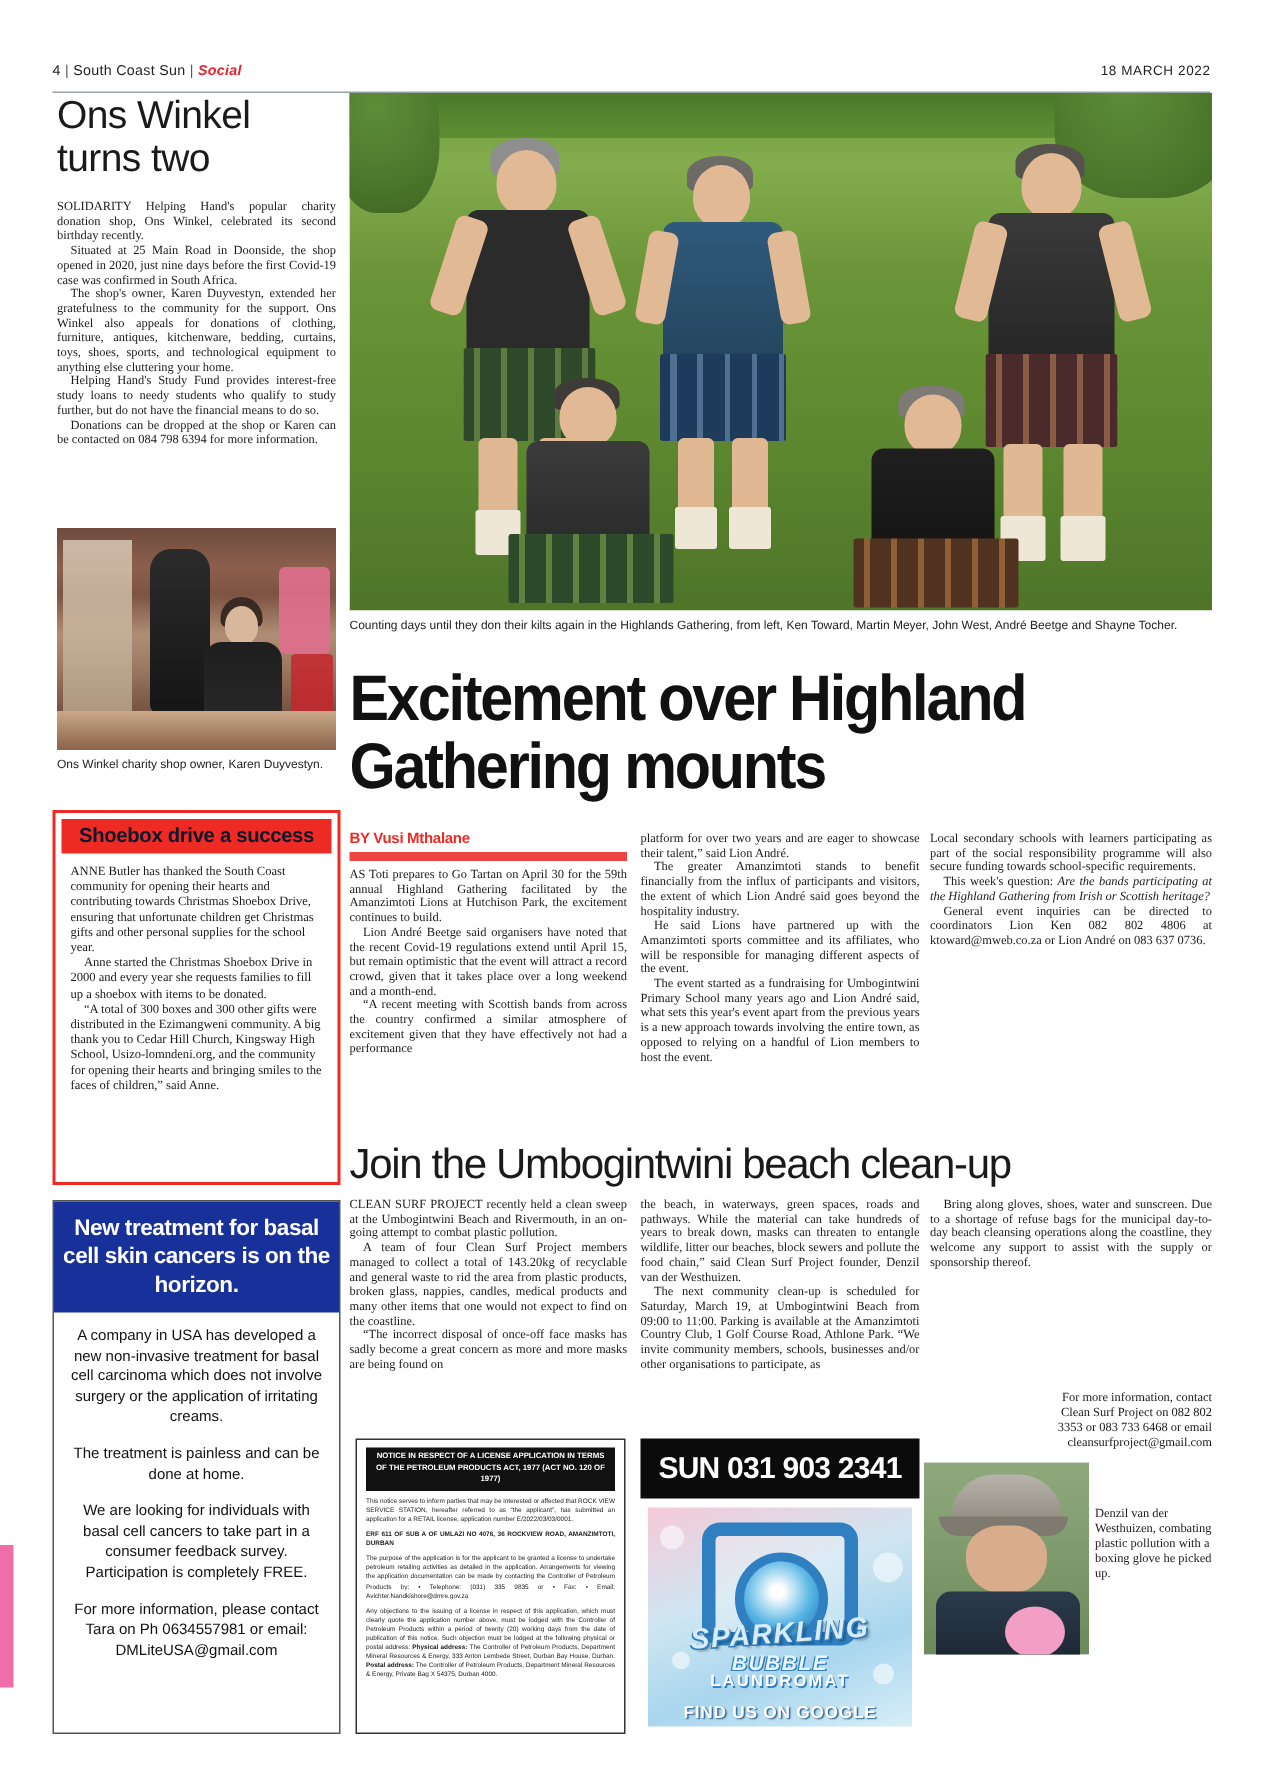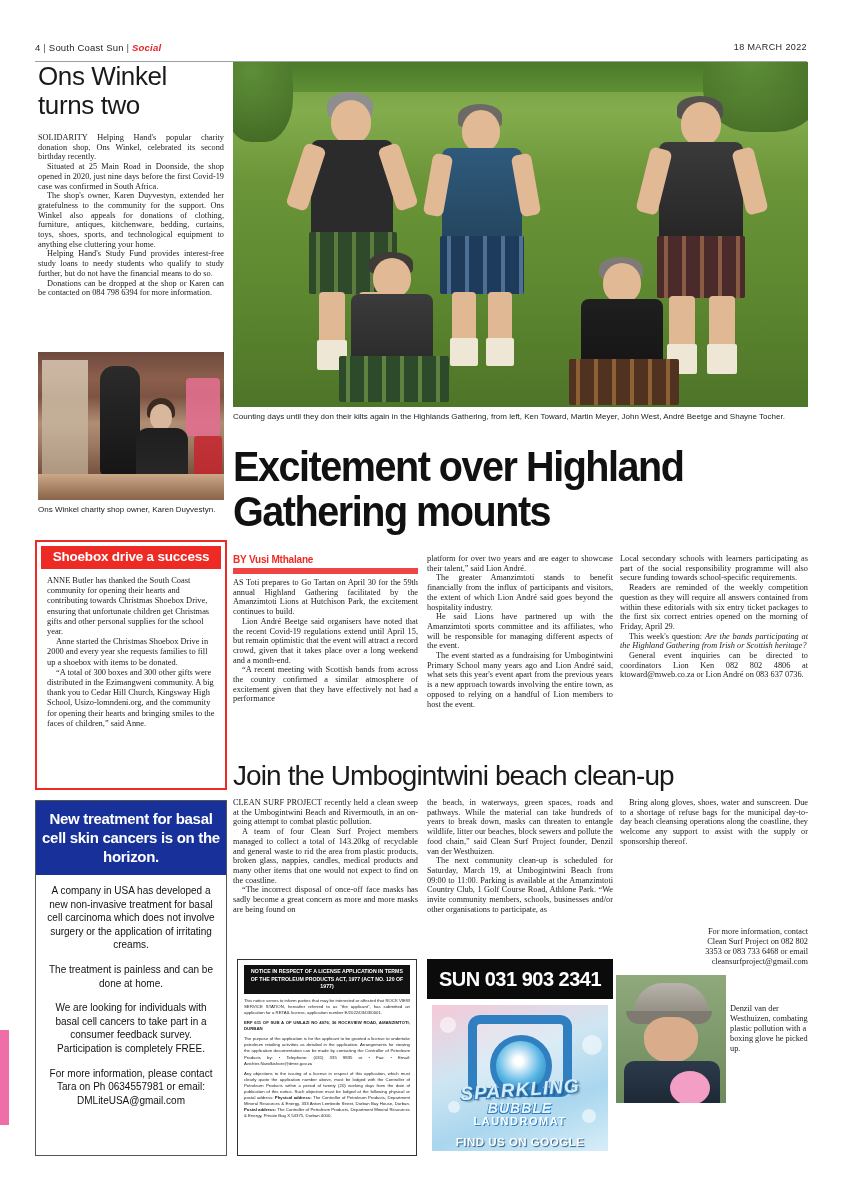--- a/index.html
+++ b/index.html
@@ -75,21 +75,21 @@
     position:absolute; left:38px; top:505px; width:186px;
     font-family:"Liberation Sans", sans-serif; font-size:8px; line-height:10px; color:#222;
   }
 
   
   .shoebox {
     position:absolute; left:35px; top:540px; width:192px; height:250px;
     border:2px solid #ee2a24; background:#fff; padding:4px;
   }
   .shoebox .hd {
-    background:#ee2a24; color:#ffffff; text-align:center;
+    background:#ee2a24; color:#0f172a; text-align:center;
     font-family:"Liberation Sans", sans-serif; font-weight:bold;
     font-size:13.5px; line-height:22px; height:23px;
     letter-spacing:-.2px; white-space:nowrap;
   }
   .shoebox .txt { margin-top:7px; padding:0 6px; }
   .shoebox .txt .body-text { font-size:8.4px; line-height:10.2px; text-align:left; }
 
   
   .bluead {
     position:absolute; left:35px; top:800px; width:192px; height:356px;
@@ -400,21 +400,20 @@
 
   <div class="hl-c2 body-text">
     <p class="first">platform for over two years and are eager to showcase their talent,” said Lion André.</p>
     <p>The greater Amanzimtoti stands to benefit financially from the influx of participants and visitors, the extent of which Lion André said goes beyond the hospitality industry.</p>
     <p>He said Lions have partnered up with the Amanzimtoti sports committee and its affiliates, who will be responsible for managing different aspects of the event.</p>
     <p>The event started as a fundraising for Umbogintwini Primary School many years ago and Lion André said, what sets this year's event apart from the previous years is a new approach towards involving the entire town, as opposed to relying on a handful of Lion members to host the event.</p>
   </div>
 
   <div class="hl-c3 body-text">
     <p class="first">Local secondary schools with learners participating as part of the social responsibility programme will also secure funding towards school-specific requirements.</p>
-    <p>Readers are reminded of the weekly competition question as they will require all answers contained from within these editorials with six entry ticket packages to the first six correct entries opened on the morning of Friday, April 29.</p>
     <p><span>This week's question: </span><span class="q">Are the bands participating at the Highland Gathering from Irish or Scottish heritage?</span></p>
     <p>General event inquiries can be directed to coordinators Lion Ken 082 802 4806 at ktoward@mweb.co.za or Lion André on 083 637 0736.</p>
   </div>
 
   <div class="cu-headline">Join the Umbogintwini beach clean-up</div>
 
   <div class="cu-c1 body-text">
     <p class="first">CLEAN SURF PROJECT recently held a clean sweep at the Umbogintwini Beach and Rivermouth, in an on-going attempt to combat plastic pollution.</p>
     <p>A team of four Clean Surf Project members managed to collect a total of 143.20kg of recyclable and general waste to rid the area from plastic products, broken glass, nappies, candles, medical products and many other items that one would not expect to find on the coastline.</p>
     <p>“The incorrect disposal of once-off face masks has sadly become a great concern as more and more masks are being found on</p>

